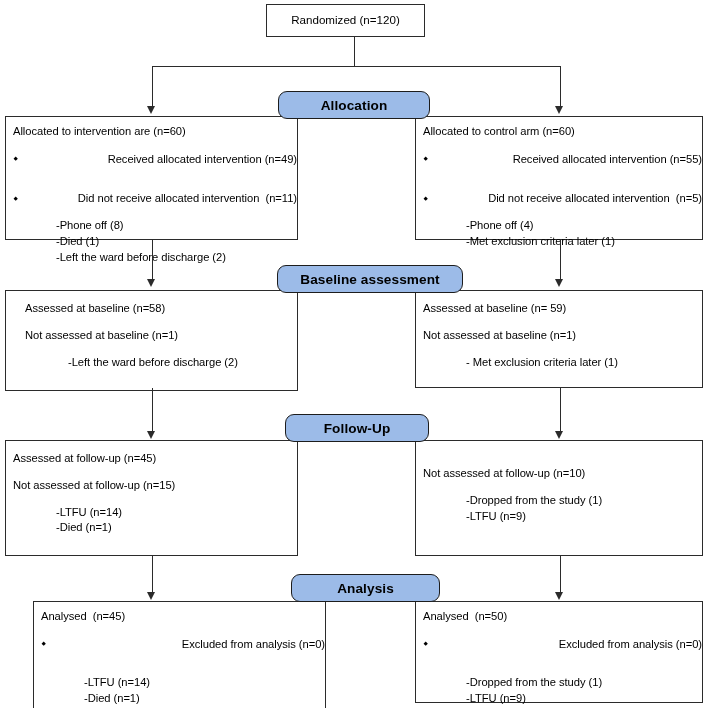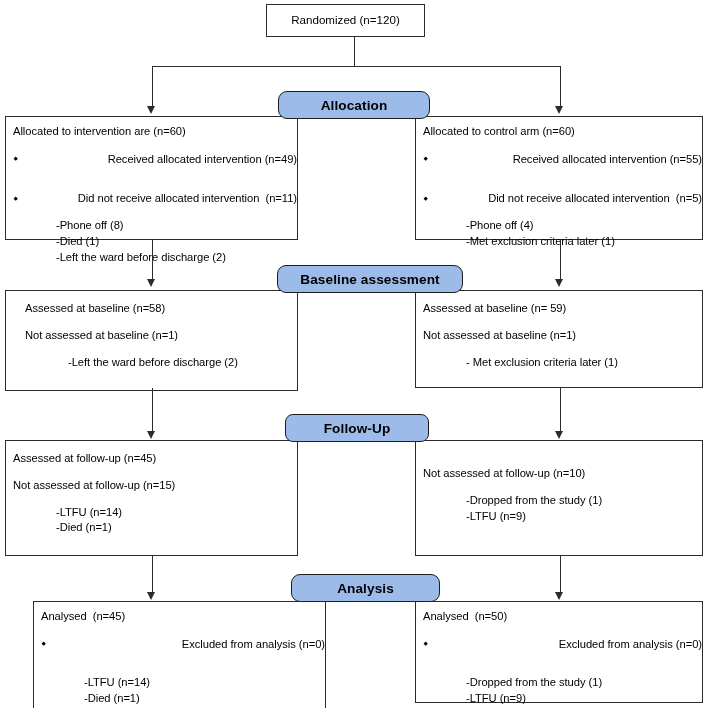--- a/index.html
+++ b/index.html
@@ -181,21 +181,21 @@
     <div class="line plain">Not assessed at baseline (n=1)</div>
     <div class="gap-lg"></div>
     <div class="line sub">- Met exclusion criteria later (1)</div>
   </div>
 
   <div class="vline" style="left:152px; top:388px; height:44px;"></div>
   <div class="arrowhead" style="left:147.4px; top:431px;"></div>
   <div class="vline" style="left:560px; top:388px; height:44px;"></div>
   <div class="arrowhead" style="left:555.4px; top:431px;"></div>
 
-  <div class="stage" style="left:285px; top:414px; width:144px; height:28px;border-radius:8px;">
+  <div class="stage" style="left:285px; top:414px; width:144px; height:28px;">
     <span>Follow-Up</span>
   </div>
 
   <div class="node" style="left:5px; top:440px; width:293px; height:116px;">
     <div style="height:12px"></div>
     <div class="line plain">Assessed at follow-up (n=45)</div>
     <div class="gap-lg"></div>
     <div class="line plain">Not assessed at follow-up (n=15)</div>
     <div class="gap-lg"></div>
     <div class="line sub">-LTFU (n=14)</div>

